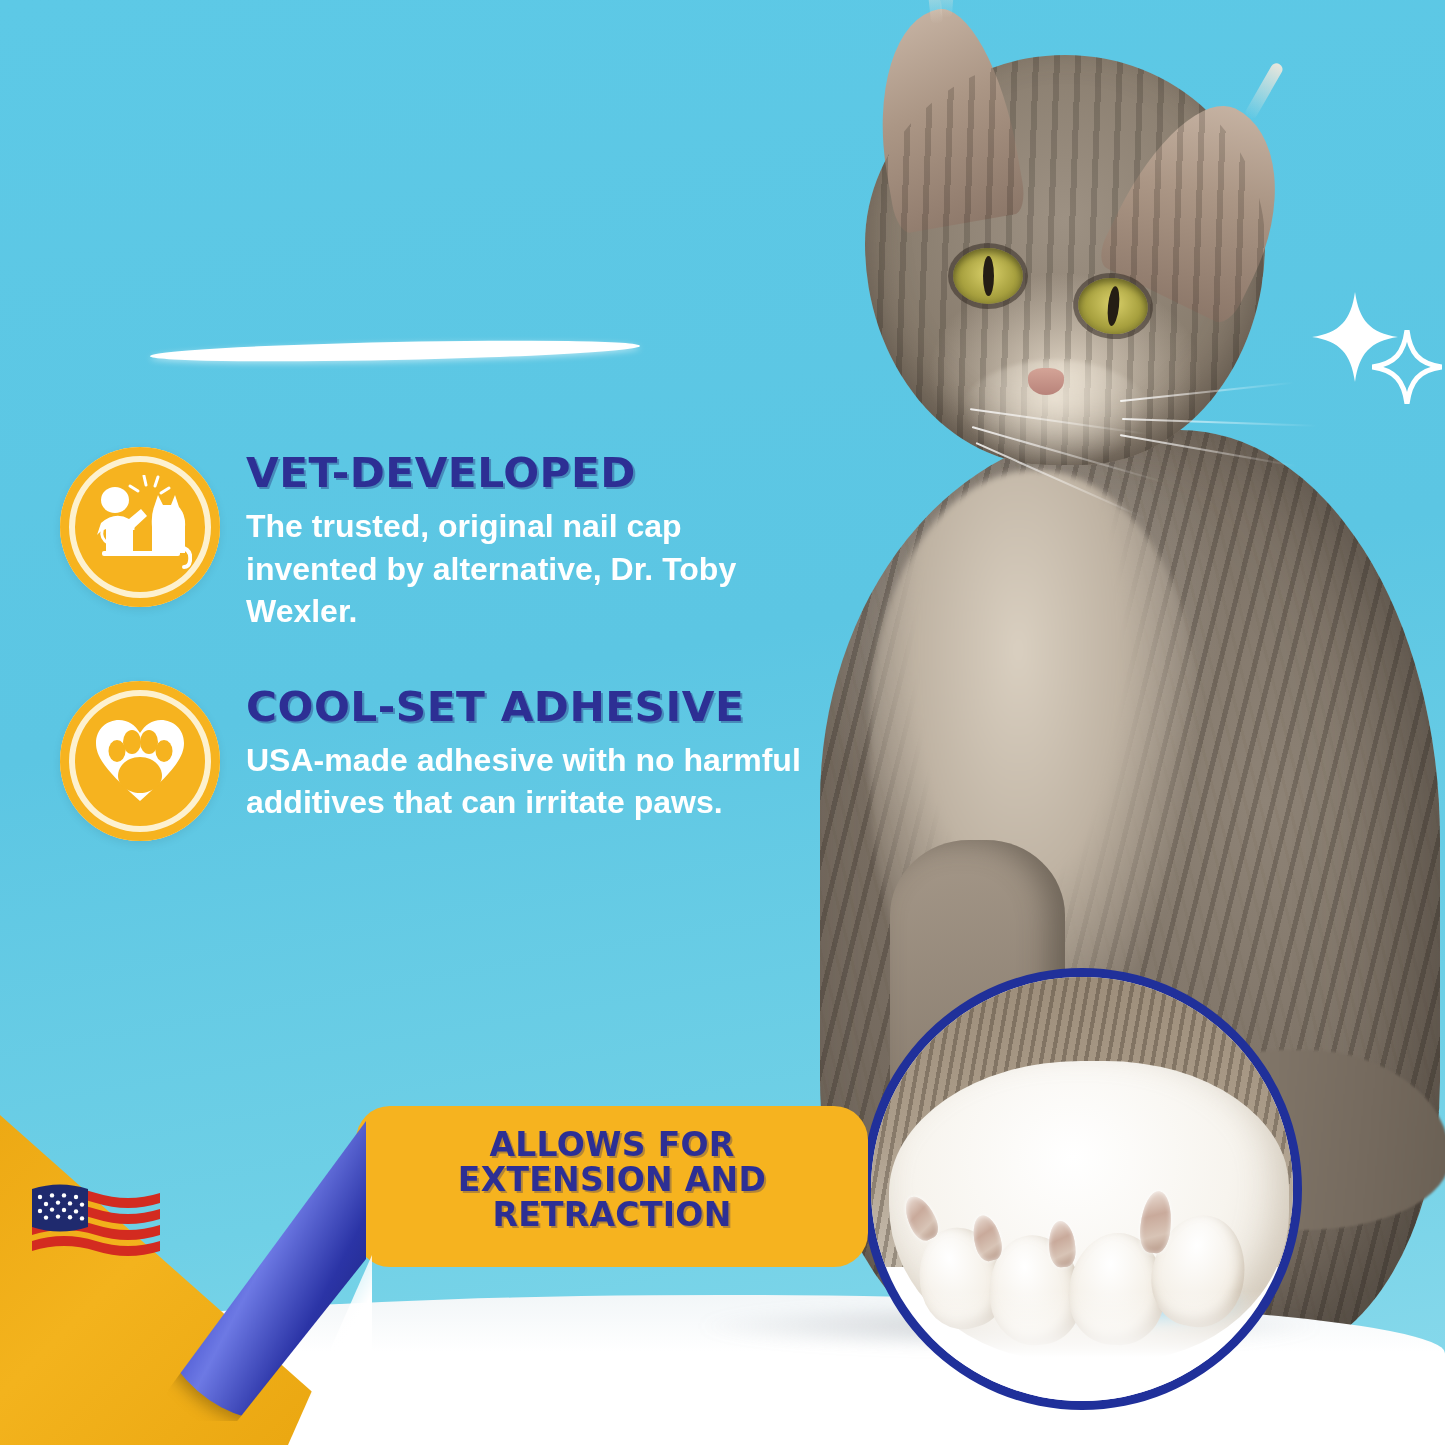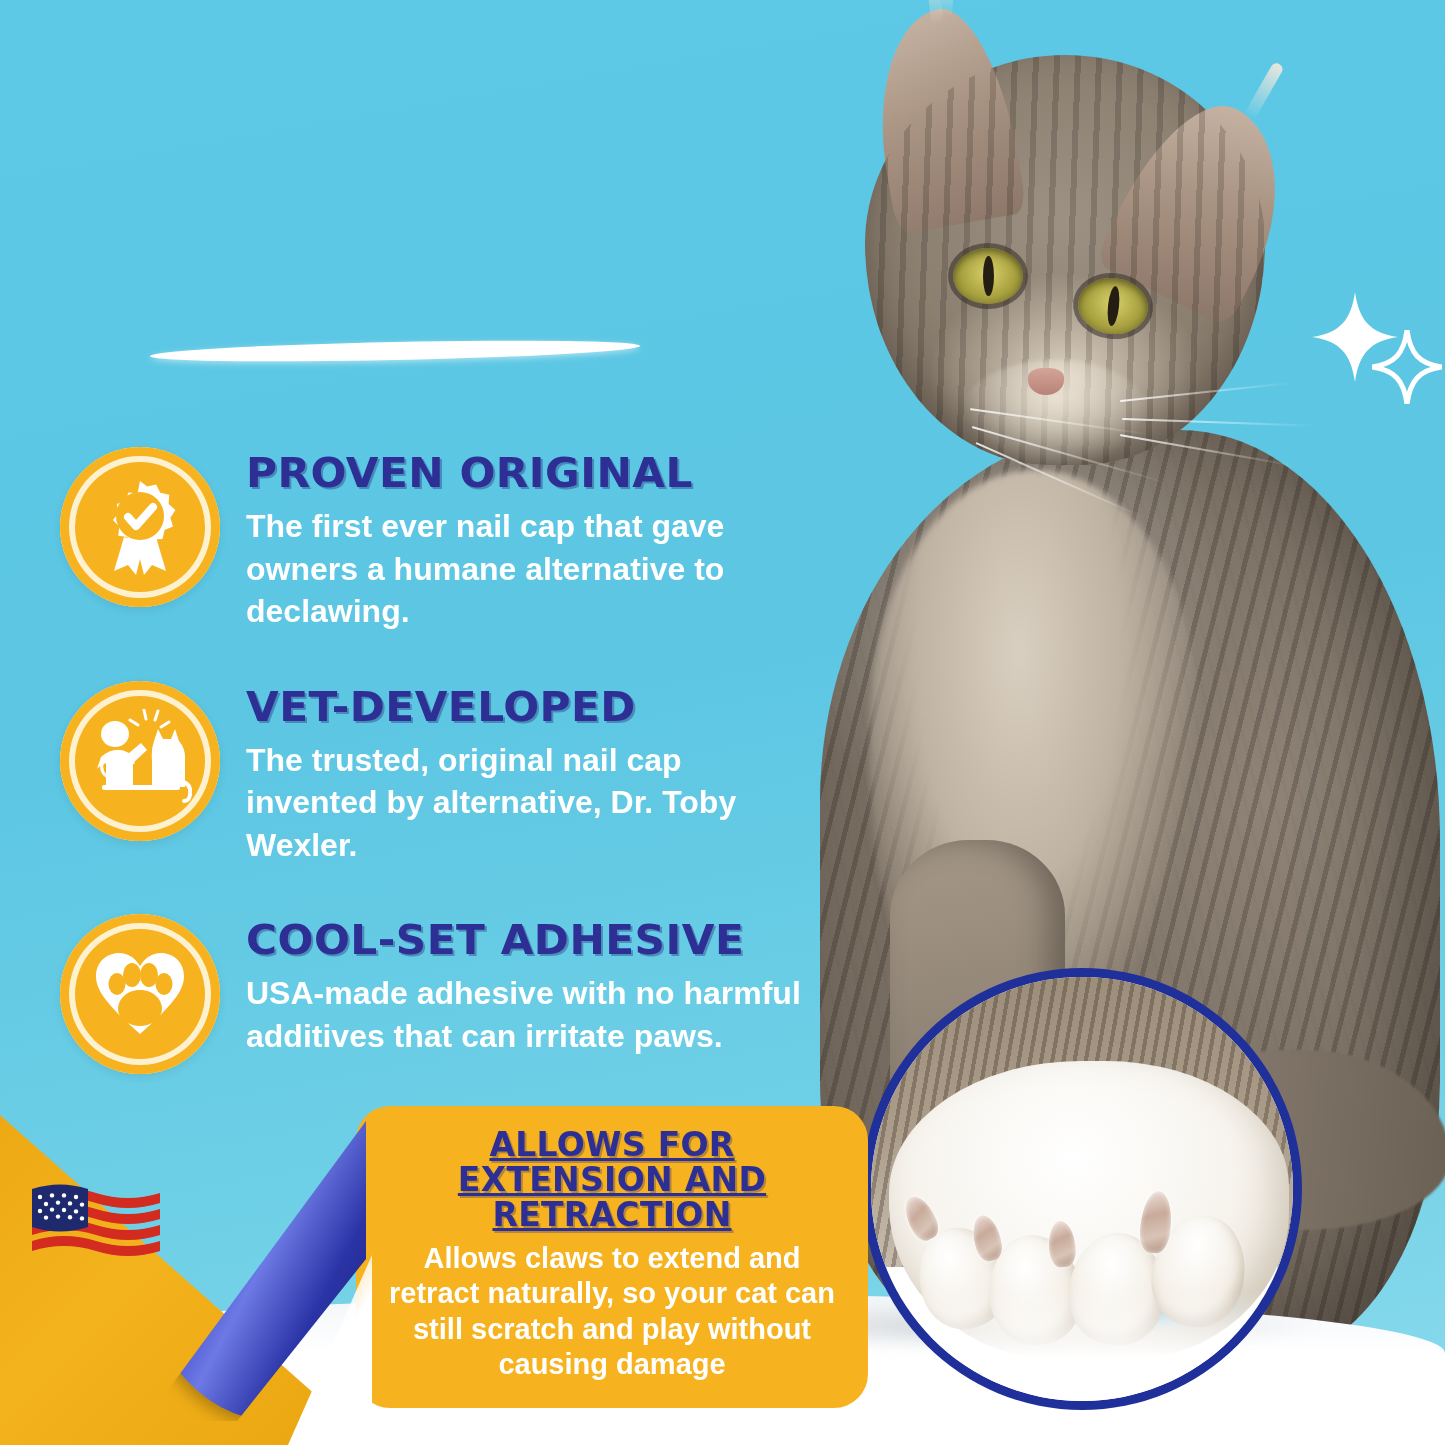--- a/index.html
+++ b/index.html
@@ -267,21 +267,20 @@
   .callout-title {
     font-family: "DejaVu Sans", sans-serif;
     font-weight: 700;
     font-size: 33px;
     line-height: 1.06;
     letter-spacing: .3px;
     color: #2d2f94;
     text-align: center;
     margin: 0 0 8px 0;
     text-shadow: 2px 2px 0 rgba(28,30,110,.3);
-    text-decoration: underline;
   }
   .callout-desc {
     font-family: "Liberation Sans", sans-serif;
     font-weight: 700;
     font-size: 29px;
     line-height: 1.22;
     color: #ffffff;
     text-align: center;
     margin: 0;
   }
@@ -453,37 +452,20 @@
   <div class="sparkle" style="left:1372px; top:330px;">
     <svg width="70" height="74" viewBox="0 0 70 74" aria-hidden="true">
       <path d="M35 0 C38 23 47 34 70 37 C47 40 38 51 35 74 C32 51 23 40 0 37 C23 34 32 23 35 0 Z" fill="none" stroke="#ffffff" stroke-width="5"></path>
     </svg>
   </div>
 
   <div class="swoosh"></div>
 
   <div class="features">
 
-    <div class="feature f1">
-      <div class="badge">
-        <svg width="104" height="104" viewBox="0 0 104 104" aria-hidden="true">
-          <g fill="#ffffff">
-            <path d="M36 62 L26 96 L40 90 L48 100 L56 68 Z"></path>
-            <path d="M68 62 L78 96 L64 90 L56 100 L48 68 Z"></path>
-            <path d="M52 6 l7.2 5.6 8.9-2.1 4.2 8.2 8.9 2.1 -0.6 9.1 6.8 6.1 -5 7.7 2.6 8.8 -8.4 3.6 -2.1 8.9 -9.1 0.4 -5.6 7.2 -7.8-4.7 -8.5 3.3 -4.2-8.1 -9-1.3 0.9-9.1 -6.3-6.6 5.6-7.2 -1.7-8.9 8.7-2.9 3-8.6 9 1.1z"></path>
-          </g>
-          <circle cx="52" cy="41" r="24" fill="#f6b31f"></circle>
-          <path d="M40 42 l8 9 17-19" fill="none" stroke="#ffffff" stroke-width="8" stroke-linecap="round" stroke-linejoin="round"></path>
-        </svg>
-      </div>
-      <div class="feature-text">
-        <div class="feature-title">PROVEN ORIGINAL</div>
-        <div class="feature-desc">The first ever nail cap that gave owners a humane alternative to declawing.</div>
-      </div>
-    </div>
 
     <div class="feature f2">
       <div class="badge">
         <svg width="104" height="104" viewBox="0 0 104 104" aria-hidden="true">
           <g fill="#ffffff">
 
             <ellipse cx="27" cy="25" rx="14" ry="13"></ellipse>
 
             <path d="M13 48 q14-12 28-4 l12-10 6 7 -14 13 v26 H18 v-26 q-6 2 -9 6 z"></path>
 
@@ -549,21 +531,20 @@
       <div class="claw c1"></div>
       <div class="claw c2"></div>
       <div class="claw c3"></div>
       <div class="claw c4"></div>
       <div class="paw-bottom-white"></div>
     </div>
   </div>
 
   <div class="callout">
     <div class="callout-title">ALLOWS FOR EXTENSION AND RETRACTION</div>
-    <div class="callout-desc">Allows claws to extend and retract naturally, so your cat can still scratch and play without causing damage</div>
   </div>
 
   <div class="corner">
     <div class="corner-fill"></div>
     <div class="corner-white-sliver"></div>
     <div class="corner-curl"></div>
 
     <div class="usa-flag">
       <svg width="128" height="82" viewBox="0 0 128 82" aria-hidden="true">
         <g>

